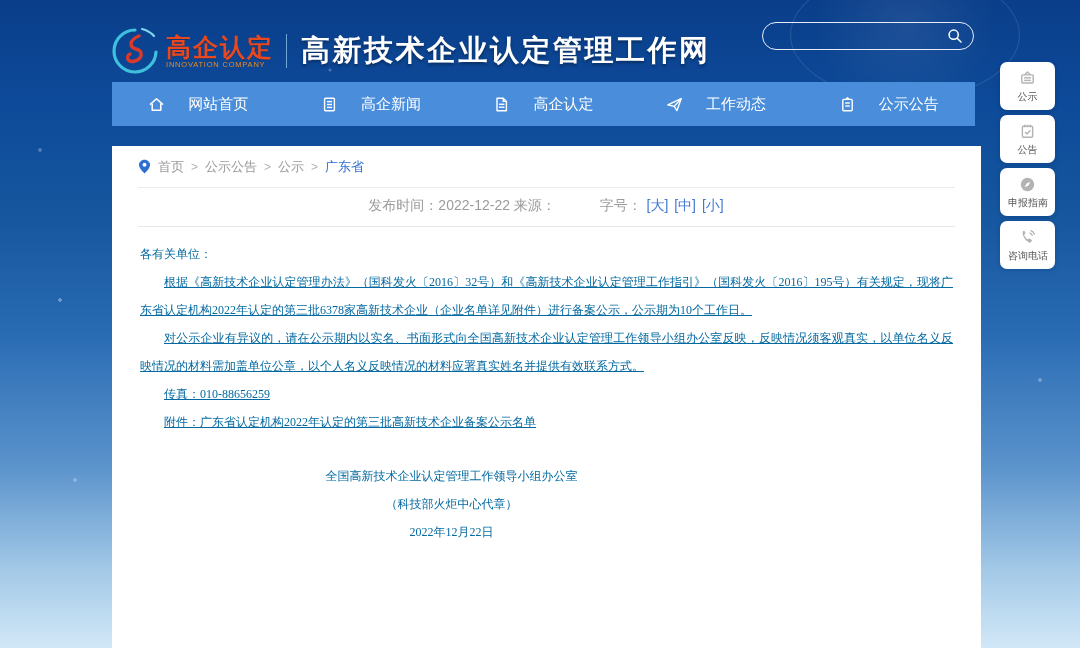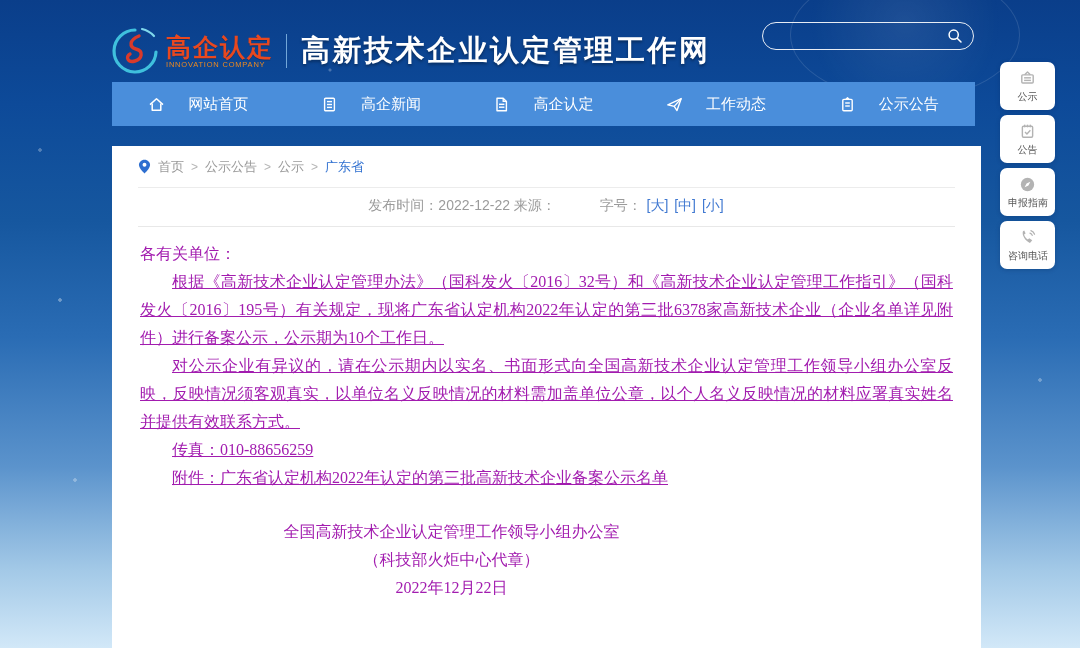--- a/index.html
+++ b/index.html
@@ -66,21 +66,21 @@
   .crumb-sep{ color:#b5b5b5; font-size:12px; }
 
   .article-title{ margin:22px 40px 0; text-align:center; font-size:20px; font-weight:bold;
     color:#333; line-height:28px; letter-spacing:.5px; }
   .meta{ margin-top:9px; text-align:center; font-size:14px; color:#9b9b9b; }
   .meta .gap{ display:inline-block; width:36px; }
   .size-link{ color:#4179d1; cursor:pointer; text-decoration:none; margin:0 1px; }
   .meta-divider{ margin:11px 26px 0; border-top:1px solid #e8e8e8; }
 
   .article-body{ margin:13px 28px 0; font-family:"Liberation Serif","DejaVu Serif",serif;
-    font-size:16px; color:#a21caf; line-height:28px; text-align:justify; }
+    font-size:12px; color:#0369a1; line-height:28px; text-align:justify; }
   .article-body p{ margin:0; }
   .indent{ text-indent:2em;text-decoration:underline; }
   .signature{ margin-top:26px; margin-right:190px; text-align:center; }
 </style>
 </head>
 <body>
 
 <div class="page">
   <div class="globe"></div>
 

